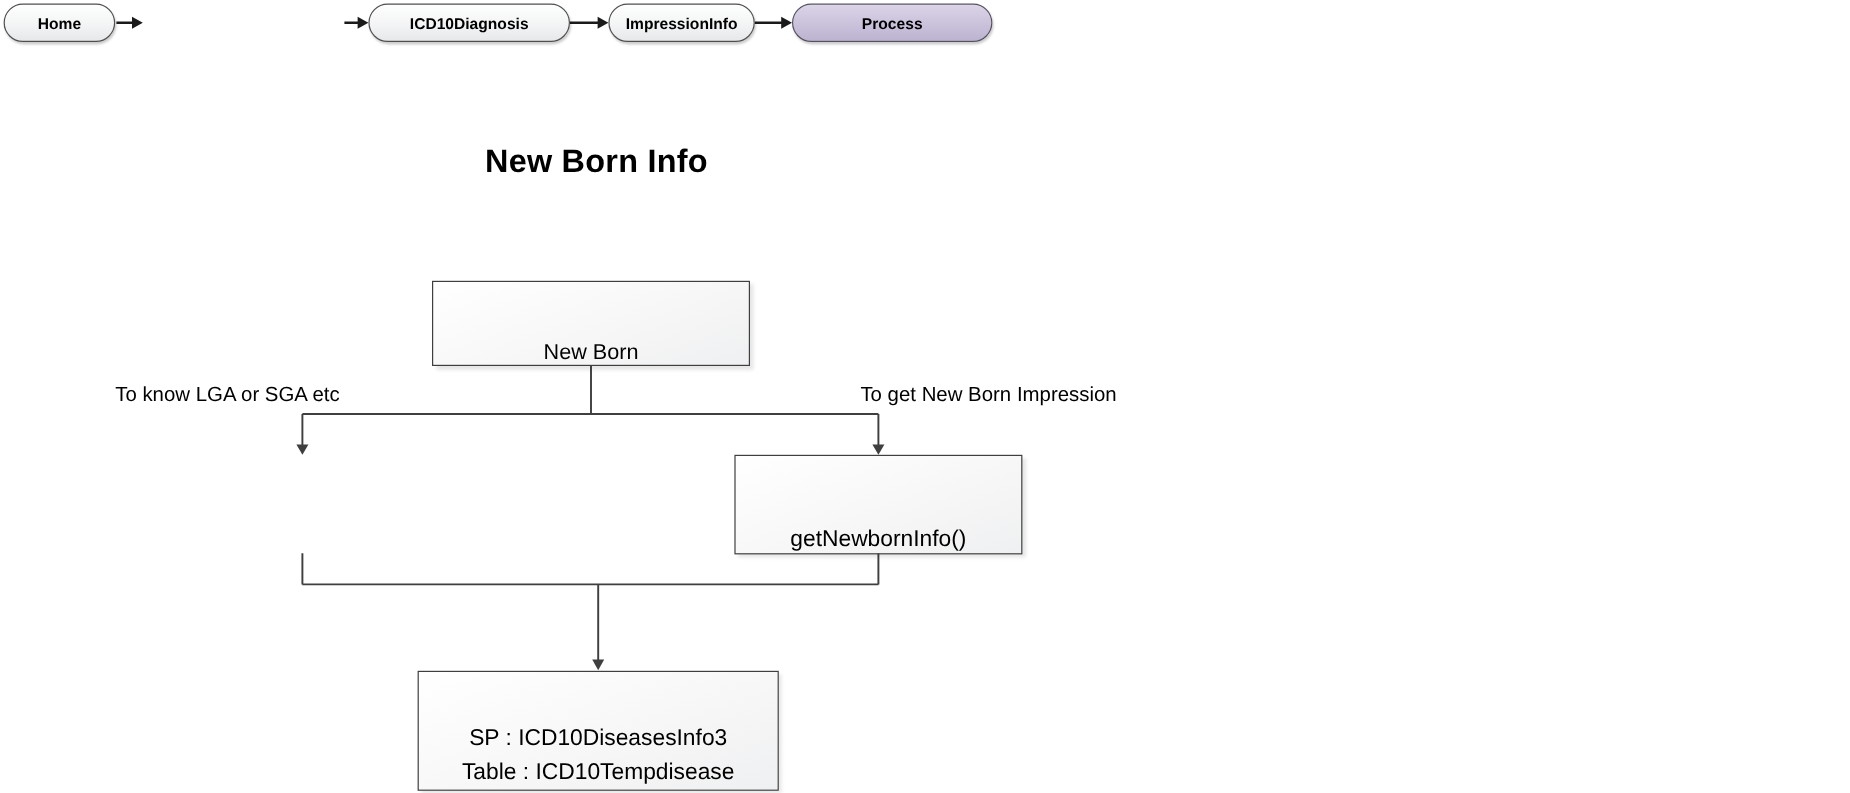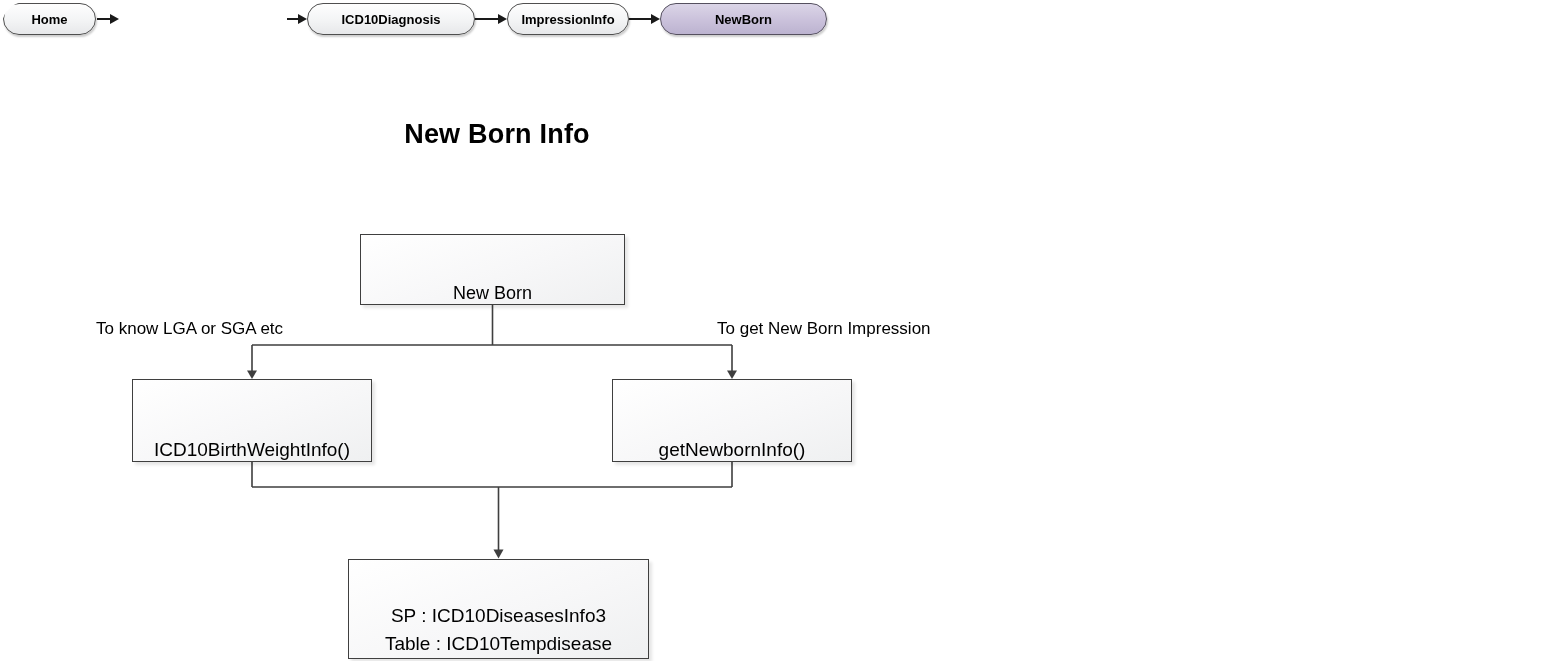--- a/index.html
+++ b/index.html
@@ -1,18 +1,18 @@
 <!DOCTYPE html>
 <html><head>
 <meta charset="utf-8">
 <style>
   html,body{margin:0;padding:0;background:#ffffff;}
   .canvas{
     position:relative;width:1542px;height:661px;background:#ffffff;
-    font-family:"Liberation Sans",sans-serif;color:#000;overflow:hidden;border-radius:31px;
+    font-family:"Liberation Sans",sans-serif;color:#000;overflow:hidden;
   }
   .overlay{position:absolute;left:0;top:0;pointer-events:none;}
 
   
   .pill{
     position:absolute;top:3px;height:32px;box-sizing:border-box;
     border:1.4px solid #4f4f4f;border-radius:17px;
     background:linear-gradient(180deg,#fefefe 0%,#f3f4f5 55%,#e7e8ea 100%);
     box-shadow:1px 2px 2px rgba(0,0,0,0.20);
     display:flex;align-items:center;justify-content:center;
@@ -76,33 +76,30 @@
   <div class="pill pill-1">
     <span>Home</span>
   </div>
   <div class="pill pill-3">
     <span>ICD10Diagnosis</span>
   </div>
   <div class="pill pill-4">
     <span>ImpressionInfo</span>
   </div>
   <div class="pill pill-5">
-    <span>NewBorn</span>
+    <span>Process</span>
   </div>
 
   <div class="page-title">New Born Info</div>
 
   <div class="edge-label edge-label-left">To know LGA or SGA etc</div>
   <div class="edge-label edge-label-right">To get New Born Impression</div>
 
   <div class="node node-newborn">
     <span>New Born</span>
-  </div>
-  <div class="node node-left">
-    <span>ICD10BirthWeightInfo()</span>
   </div>
   <div class="node node-right">
     <span>getNewbornInfo()</span>
   </div>
   <div class="node node-storage">
     <div>SP : ICD10DiseasesInfo3</div>
     <div>Table : ICD10Tempdisease</div>
   </div>
 
 </div>

